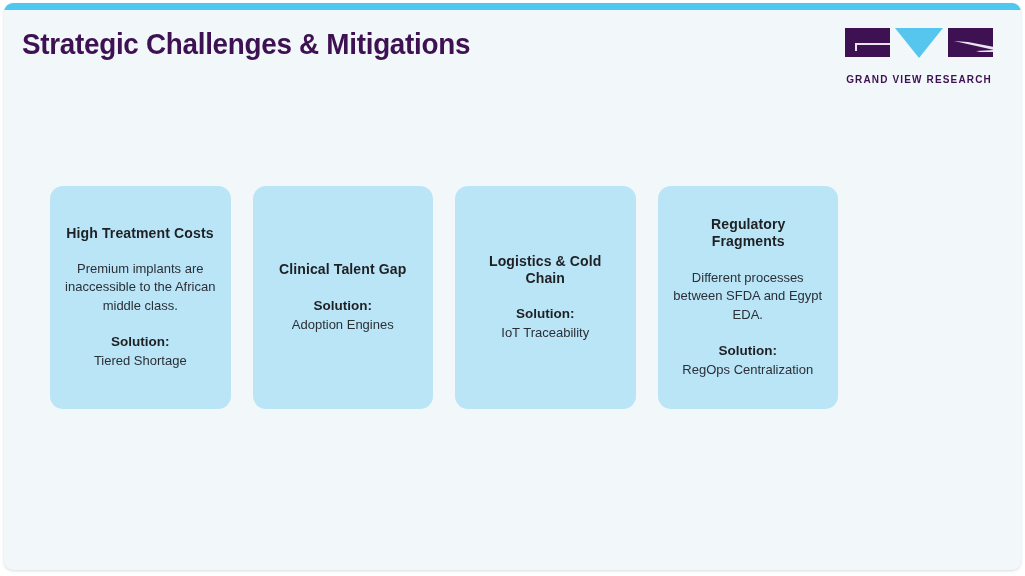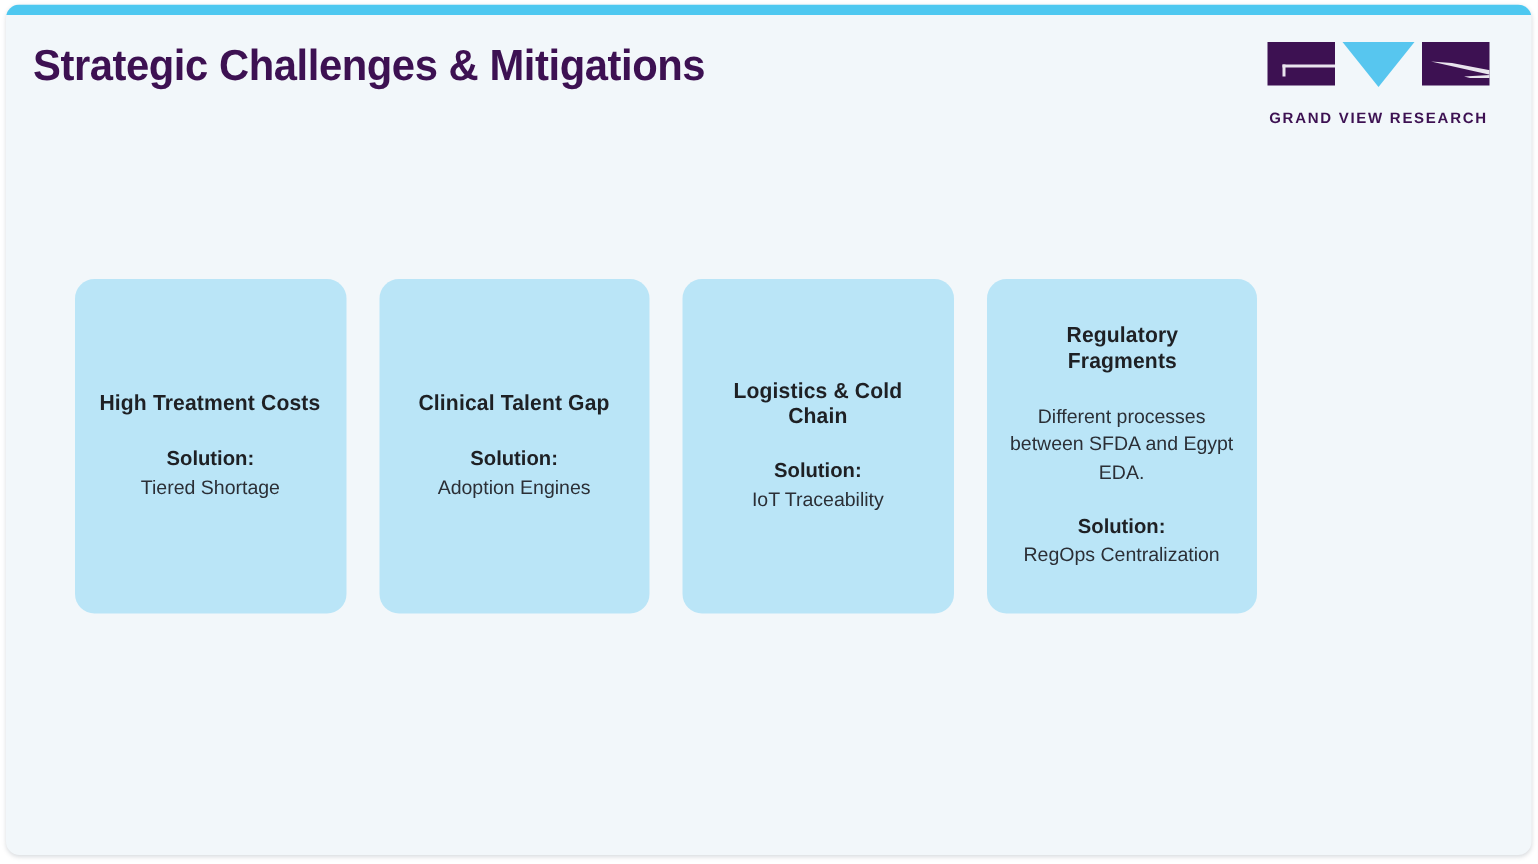--- a/index.html
+++ b/index.html
@@ -207,20 +207,21 @@
           </div>
         </div>
         <div class="logo-text">GRAND VIEW RESEARCH</div>
       </div>
     </div>
 
     <div class="cards">
 
       <div class="card">
         <div class="card-title">High Treatment Costs</div>
+        <div class="card-body">Premium implants are inaccessible to the African middle class.</div>
         <div class="card-solution-label">Solution:</div>
         <div class="card-solution-value">Tiered Shortage</div>
       </div>
 
       <div class="card">
         <div class="card-title">Clinical Talent Gap</div>
         <div class="card-solution-label">Solution:</div>
         <div class="card-solution-value">Adoption Engines</div>
       </div>
 

